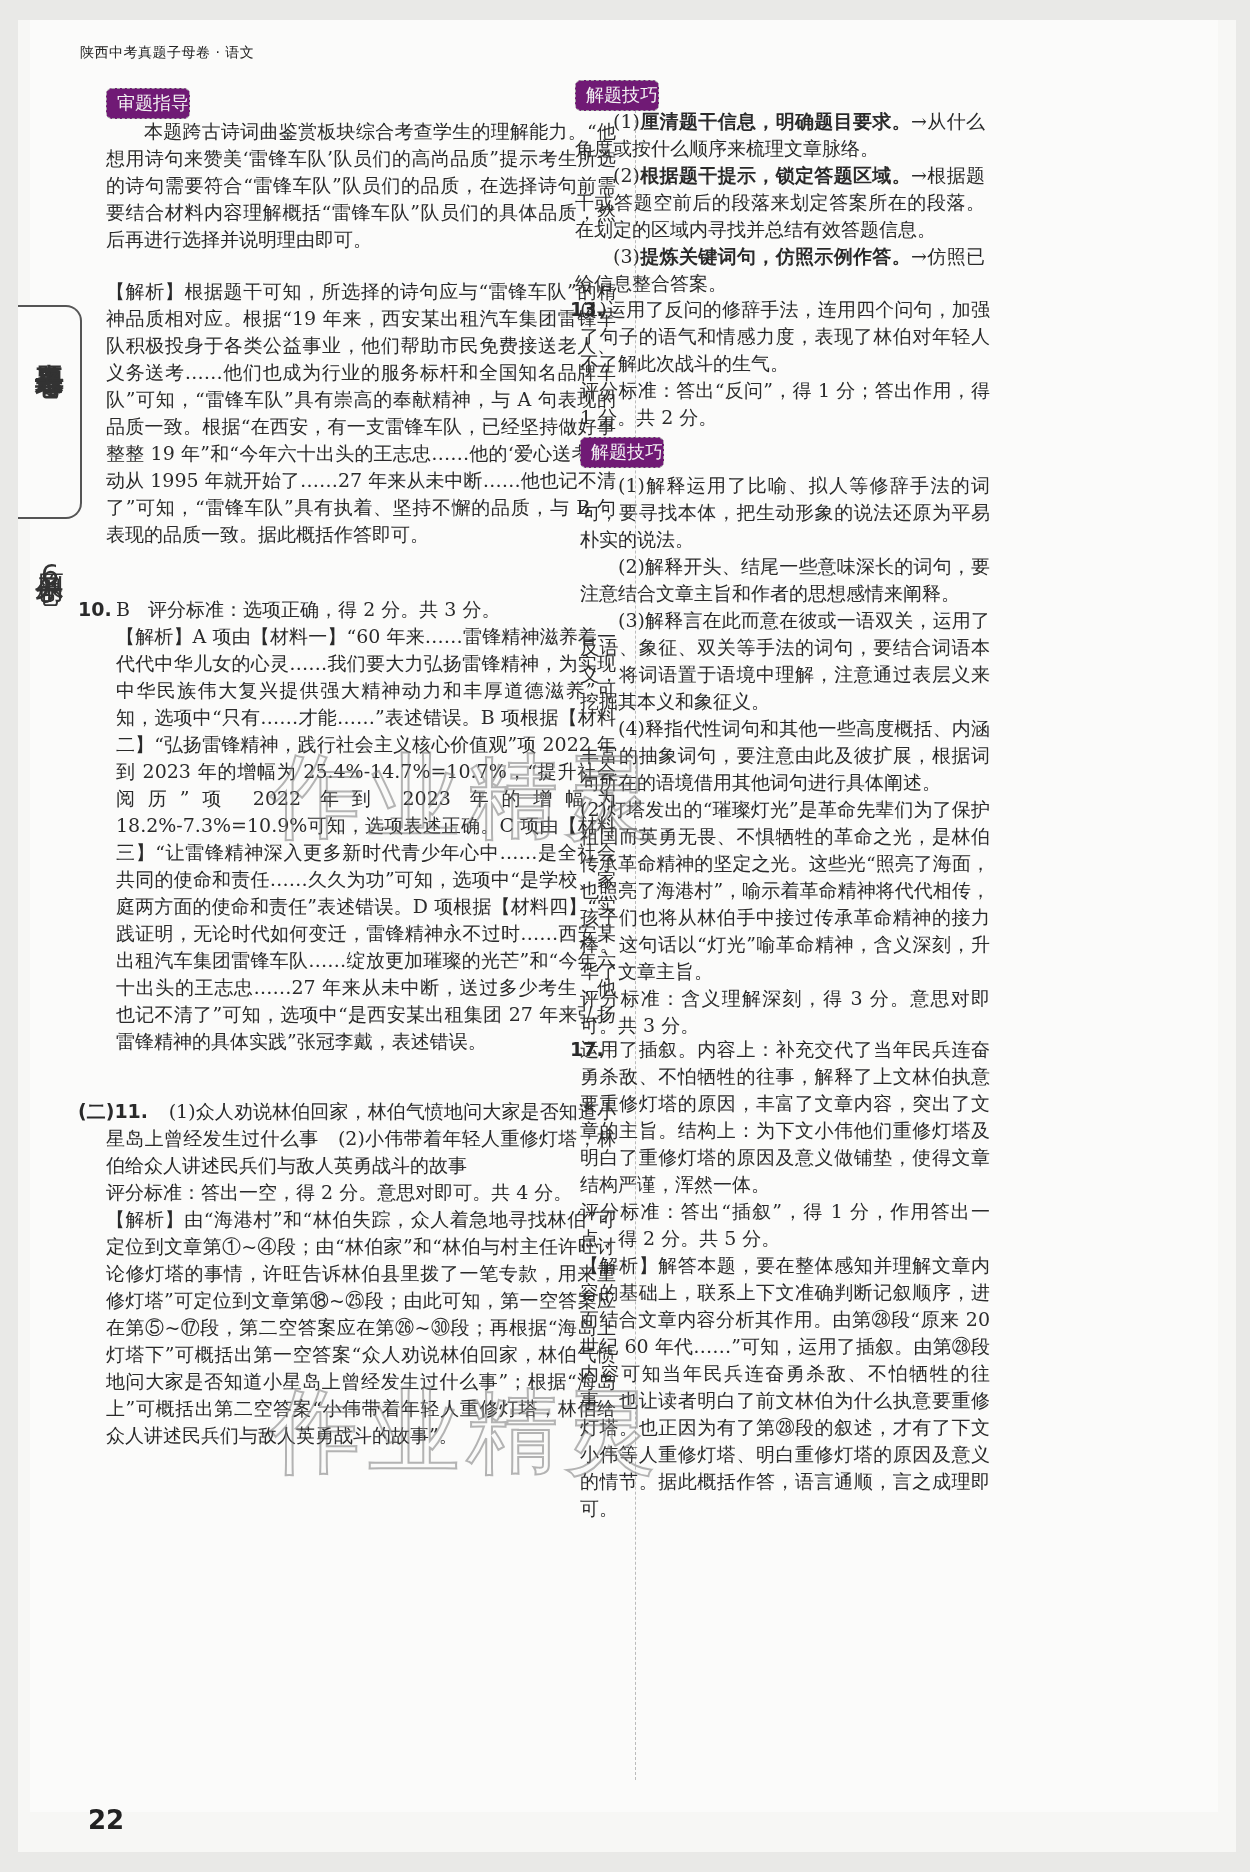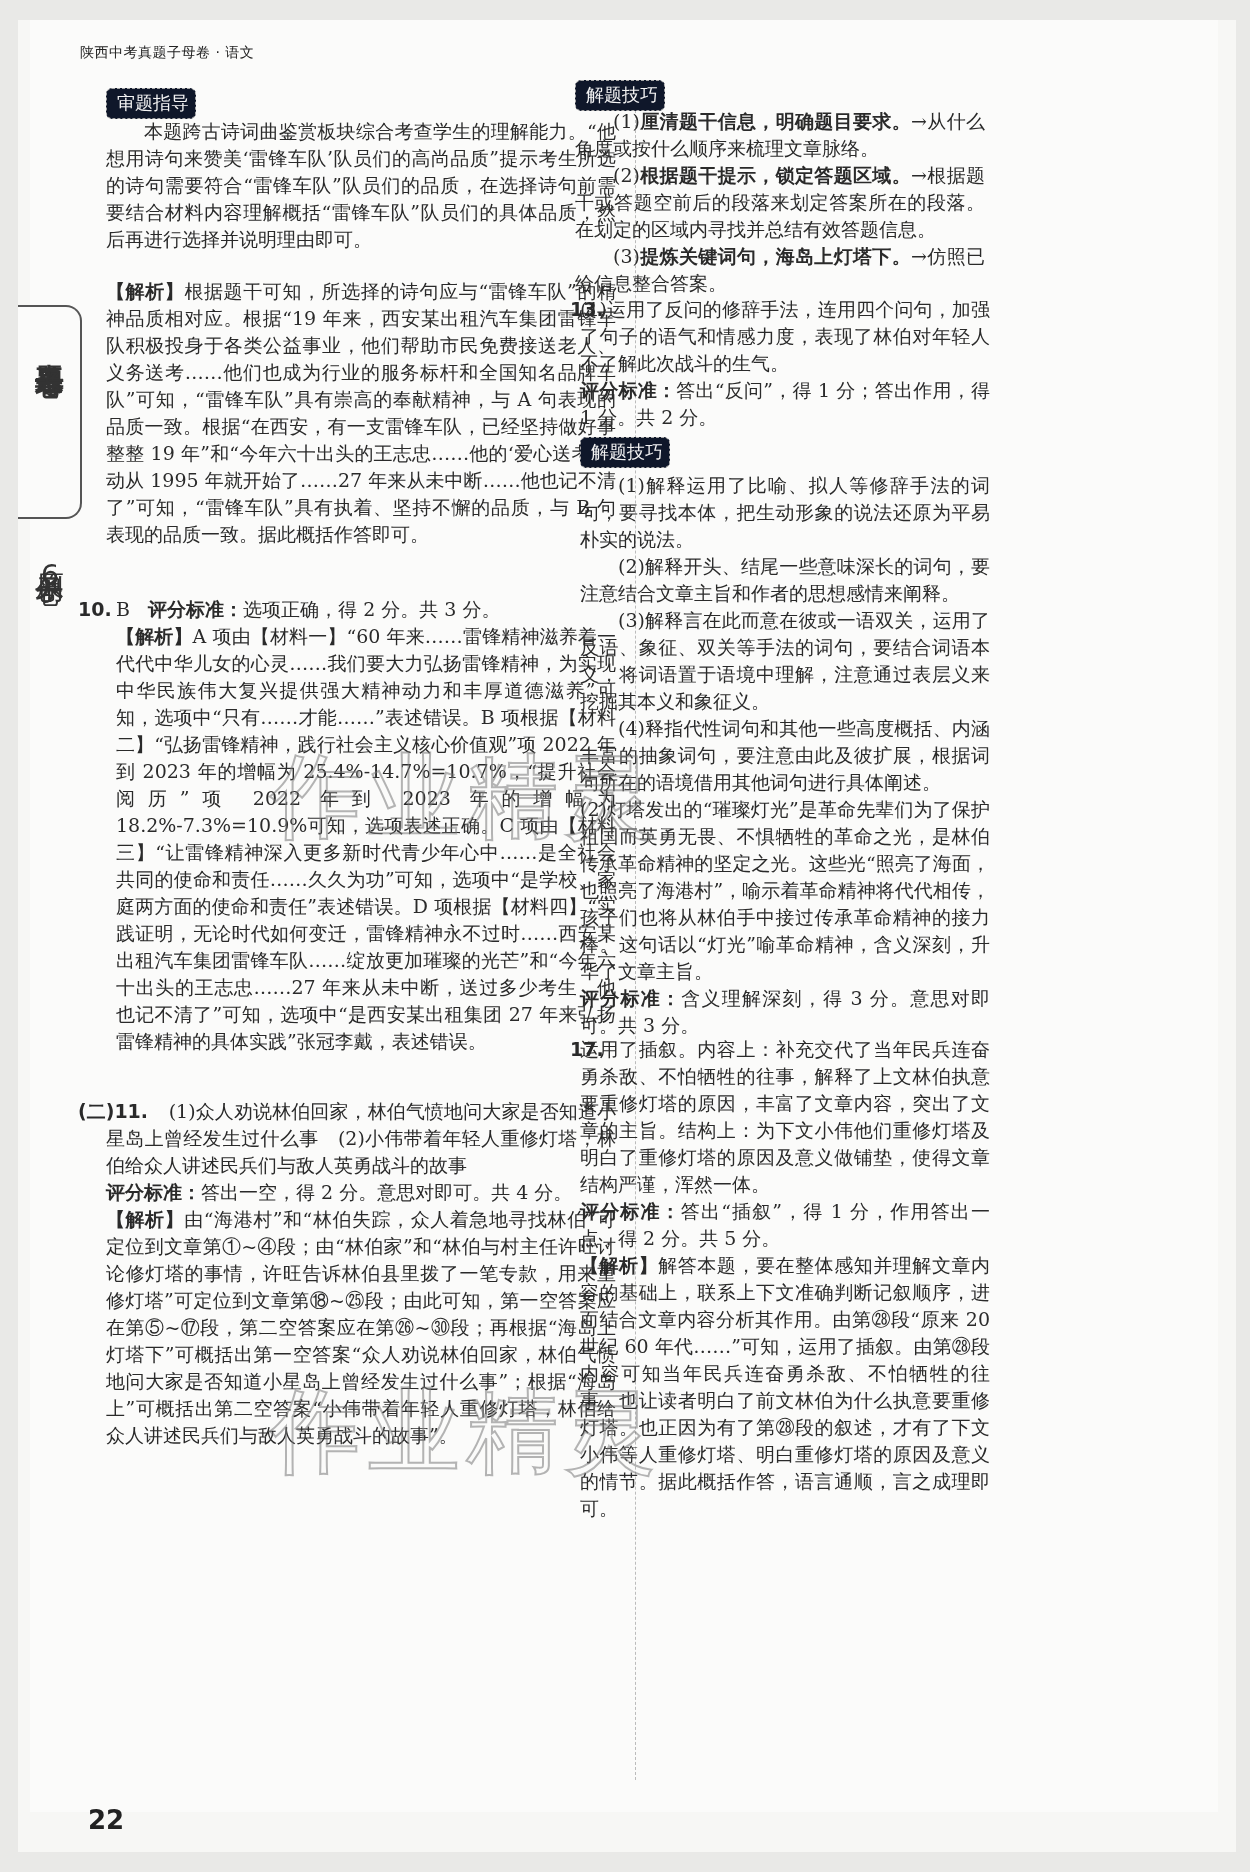--- a/index.html
+++ b/index.html
@@ -43,34 +43,34 @@
     position: absolute; top: 0;
     font-size: 19px; line-height: 27px;
   }
   .col-left { left: 100px; width: 420px; }
   .col-right { left: 675px; width: 520px; }
   .col-divider {
     position: absolute; left: 635px; top: 80px; width: 0; height: 1700px;
     border-left: 1px dashed #bbb;
   }
   .badge {
-    display: inline-block; background: #0f172a; color: #f4f4f4;
+    display: inline-block; background: #701a75; color: #f4f4f4;
     font-family: "DejaVu Sans", "Liberation Sans", sans-serif;
-    font-size: 18px; line-height: 26px; padding: 1px 6px 2px 10px;
+    font-size: 18px; line-height: 26px; padding: 1px 0 2px 10px;
     border-radius: 6px; border: 1px dashed #aaa;
   }
   .block { position: absolute; }
   .p { margin: 0; text-align: justify; }
   .indent { text-indent: 2em; }
   .qnum {
     position: absolute; font-family: "DejaVu Sans", "Liberation Sans", sans-serif;
     font-weight: bold; font-size: 19px;
   }
   .bold { font-weight: bold; font-family: "DejaVu Sans", "Liberation Sans", sans-serif; }
-  .label { font-weight: bold; font-family: "DejaVu Sans", "Liberation Sans", sans-serif; }
+  .label { font-weight: normal; font-family: "DejaVu Sans", "Liberation Sans", sans-serif; }
   .page-num {
     position: absolute; left: 88px; top: 1805px;
     font-family: "DejaVu Sans", "Liberation Sans", sans-serif;
     font-weight: bold; font-size: 26px; color: #222;
   }
   .watermark {
     position: absolute; font-family: "DejaVu Sans", "Liberation Sans", sans-serif;
     font-size: 92px; color: transparent; -webkit-text-stroke: 2px rgba(120,120,120,0.55);
     letter-spacing: 6px; pointer-events: none;
   }
@@ -114,21 +114,21 @@
   </div>
 </div>
 
 <div class="col col-right">
   <div class="block" style="left:-100px; top:80px;">
     <span class="badge">解题技巧</span>
   </div>
   <div class="block" style="left:-100px; top:108px; width:410px;">
     <p class="p indent"><span>(1)</span><span class="bold">厘清题干信息，明确题目要求。</span><span>→从什么角度或按什么顺序来梳理文章脉络。</span></p>
     <p class="p indent"><span>(2)</span><span class="bold">根据题干提示，锁定答题区域。</span><span>→根据题干或答题空前后的段落来划定答案所在的段落。在划定的区域内寻找并总结有效答题信息。</span></p>
-    <p class="p indent"><span>(3)</span><span class="bold">提炼关键词句，海岛上灯塔下。</span><span>→仿照已给信息整合答案。</span></p>
+    <p class="p indent"><span>(3)</span><span class="bold">提炼关键词句，仿照示例作答。</span><span>→仿照已给信息整合答案。</span></p>
   </div>
 
   <div class="qnum" style="left:-105px; top:296px;">13.</div>
   <div class="block" style="left:-95px; top:296px; width:410px;">
     <p class="p">(1)运用了反问的修辞手法，连用四个问句，加强了句子的语气和情感力度，表现了林伯对年轻人不了解此次战斗的生气。</p>
     <p class="p"><span class="label">评分标准：</span><span>答出“反问”，得 1 分；答出作用，得 1 分。共 2 分。</span></p>
     <div style="margin:6px 0 4px 0;"><span class="badge">解题技巧</span></div>
     <p class="p indent">(1)解释运用了比喻、拟人等修辞手法的词句，要寻找本体，把生动形象的说法还原为平易朴实的说法。</p>
     <p class="p indent">(2)解释开头、结尾一些意味深长的词句，要注意结合文章主旨和作者的思想感情来阐释。</p>
     <p class="p indent">(3)解释言在此而意在彼或一语双关，运用了反语、象征、双关等手法的词句，要结合词语本义，将词语置于语境中理解，注意通过表层义来挖掘其本义和象征义。</p>

